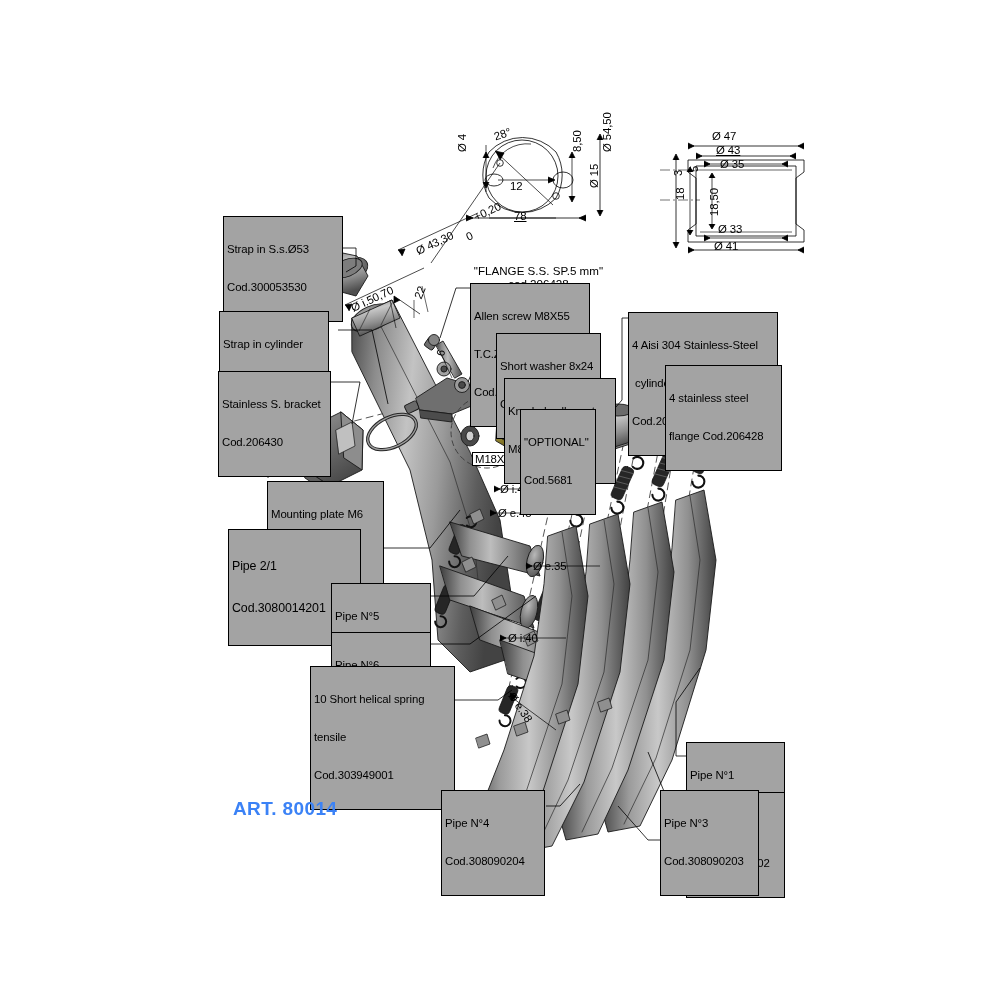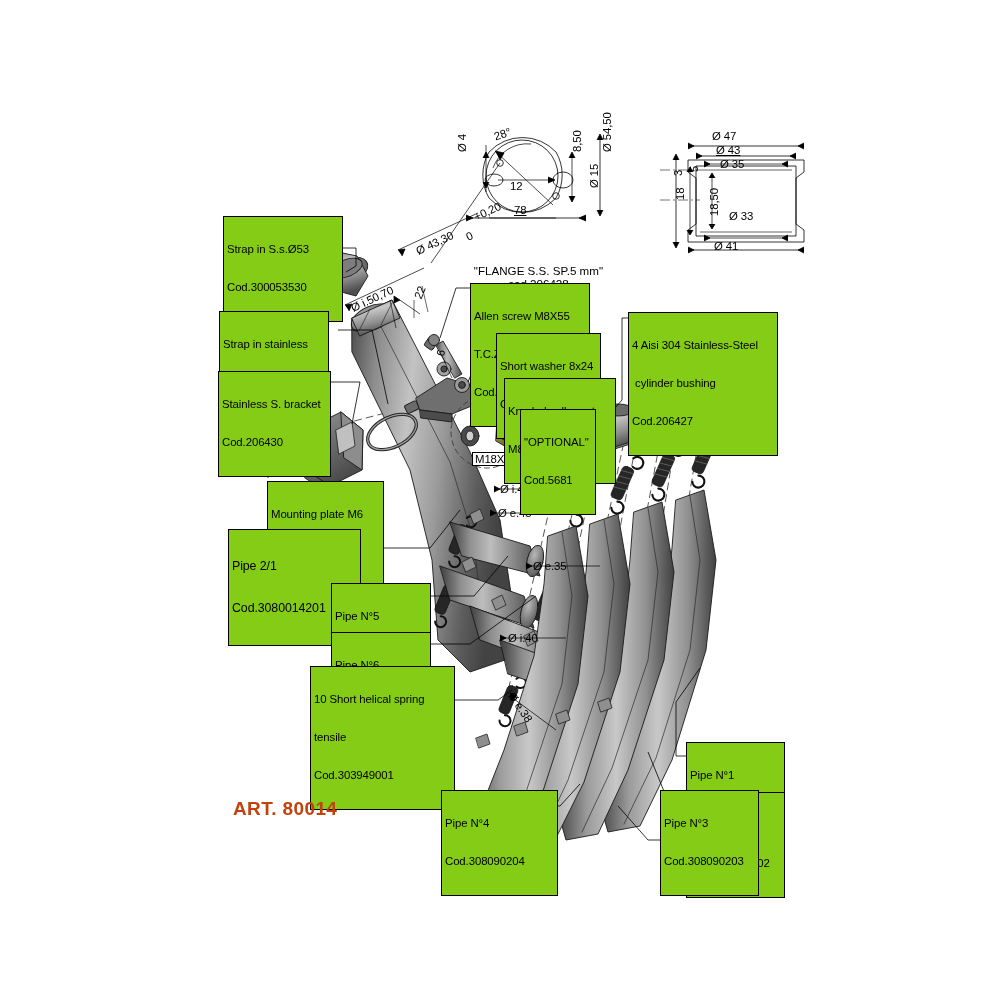--- a/index.html
+++ b/index.html
@@ -6,21 +6,21 @@
   html,body{margin:0;padding:0;background:#ffffff;}
   body{width:1000px;height:1000px;position:relative;overflow:hidden;
        font-family:"Liberation Sans", sans-serif;color:#000;}
   #stage{position:absolute;left:0;top:0;width:1000px;height:1000px;}
   svg.layer{position:absolute;left:0;top:0;width:1000px;height:1000px;overflow:visible;}
 
   
   .callout{
     position:absolute;
     border:1px solid #000;
-    background:#84cc16;
+    background:#a3a3a3;
     font-size:11.4px;
     line-height:12.6px;
     padding:1px 3px 2px 3px;
     white-space:pre;
     letter-spacing:-0.1px;
     box-sizing:border-box;
   }
   .callout span{display:block;}
 
   
@@ -32,21 +32,21 @@
     color:#000;
     letter-spacing:-0.1px;
   }
   .boxed{border:1px solid #000;background:#fff;padding:0 2px;}
 
   .artnum{
     position:absolute;
     font-weight:bold;
     font-size:19px;
     letter-spacing:0.4px;
-    color:#c2410c;
+    color:#3b82f6;
     text-align:right;
   }
   .cap{position:absolute;font-size:11.6px;line-height:13px;text-align:center;white-space:pre;}
 </style>
 </head>
 <body>
 
 <div id="stage">
 
   <svg class="layer" viewBox="0 0 1000 1000">
@@ -408,29 +408,29 @@
   </svg>
 
   <div class="cap" style="left:452px;top:251px;width:160px;">
     <span>"FLANGE S.S. SP.5 mm"</span>
     <span>cod.206428</span>
   </div>
 
   <div class="anno" style="left:456px;top:152px;transform:rotate(-90deg);transform-origin:left top;">Ø 4</div>
   <div class="anno" style="left:494px;top:128px;transform:rotate(-18deg);">28°</div>
   <div class="anno" style="left:510px;top:180px;">12</div>
-  <div class="anno" style="left:514px;top:204px;text-decoration:underline;">78</div>
+  <div class="anno" style="left:514px;top:210px;text-decoration:underline;">78</div>
   <div class="anno" style="left:571px;top:152px;transform:rotate(-90deg);transform-origin:left top;">8,50</div>
   <div class="anno" style="left:601px;top:152px;transform:rotate(-90deg);transform-origin:left top;">Ø 54,50</div>
   <div class="anno" style="left:588px;top:188px;transform:rotate(-90deg);transform-origin:left top;">Ø 15</div>
 
   <div class="anno" style="left:712px;top:130px;">Ø 47</div>
   <div class="anno" style="left:716px;top:144px;text-decoration:underline;">Ø 43</div>
   <div class="anno" style="left:720px;top:158px;">Ø 35</div>
-  <div class="anno" style="left:718px;top:210px;margin-left:11px;">Ø 33</div>
+  <div class="anno" style="left:718px;top:223px;">Ø 33</div>
   <div class="anno" style="left:714px;top:240px;">Ø 41</div>
   <div class="anno" style="left:672px;top:176px;transform:rotate(-90deg);transform-origin:left top;">3</div>
   <div class="anno" style="left:688px;top:172px;transform:rotate(-90deg);transform-origin:left top;">5</div>
   <div class="anno" style="left:674px;top:200px;transform:rotate(-90deg);transform-origin:left top;">18</div>
   <div class="anno" style="left:708px;top:216px;transform:rotate(-90deg);transform-origin:left top;">18,50</div>
 
   <div class="anno" style="left:414px;top:246px;transform:rotate(-25deg);transform-origin:left top;">Ø 43,30</div>
   <div class="anno" style="left:472px;top:212px;transform:rotate(-25deg);transform-origin:left top;">+0,20</div>
   <div class="anno" style="left:464px;top:232px;transform:rotate(-25deg);transform-origin:left top;">0</div>
   <div class="anno" style="left:349px;top:303px;transform:rotate(-25deg);transform-origin:left top;">Ø i.50,70</div>
@@ -443,21 +443,21 @@
   <div class="anno" style="left:533px;top:560px;">Ø e.35</div>
   <div class="anno" style="left:508px;top:632px;">Ø i.40</div>
   <div class="anno" style="left:516px;top:690px;transform:rotate(56deg);transform-origin:left top;">Ø e.38</div>
 
   <div class="callout" style="left:223px;top:216px;width:120px;">
     <span>Strap in S.s.Ø53</span>
     <span>Cod.300053530</span>
   </div>
 
   <div class="callout" style="left:219px;top:311px;width:110px;">
-    <span>Strap in stainless</span>
+    <span>Strap in cylinder</span>
     <span>steel  Ø 33/ Ø 50</span>
     <span>Cod.200610</span>
   </div>
 
   <div class="callout" style="left:218px;top:371px;width:113px;">
     <span>Stainless S. bracket</span>
     <span>Cod.206430</span>
   </div>
 
   <div class="callout" style="left:267px;top:481px;width:117px;">
@@ -490,20 +490,24 @@
     <span>"OPTIONAL"</span>
     <span>Cod.5681</span>
   </div>
 
   <div class="callout" style="left:628px;top:312px;width:150px;">
     <span>4 Aisi 304 Stainless-Steel</span>
     <span> cylinder bushing</span>
     <span>Cod.206427</span>
   </div>
 
+  <div class="callout" style="left:665px;top:365px;width:117px;">
+    <span>4 stainless steel</span>
+    <span>flange Cod.206428</span>
+  </div>
 
   <div class="callout" style="left:331px;top:583px;width:100px;">
     <span>Pipe N°5</span>
     <span>Cod.308090206</span>
   </div>
 
   <div class="callout" style="left:331px;top:632px;width:100px;">
     <span>Pipe N°6</span>
     <span>Cod.308090208</span>
   </div>
@@ -522,20 +526,20 @@
   <div class="callout" style="left:686px;top:792px;width:99px;">
     <span>Pipe N°2</span>
     <span>Cod.308090202</span>
   </div>
 
   <div class="callout" style="left:660px;top:790px;width:99px;">
     <span>Pipe N°3</span>
     <span>Cod.308090203</span>
   </div>
 
-  <div class="callout" style="left:441px;top:790px;width:117px;">
+  <div class="callout" style="left:441px;top:790px;width:104px;">
     <span>Pipe N°4</span>
     <span>Cod.308090204</span>
   </div>
 
   <div class="artnum" style="left:233px;top:798px;">ART. 80014</div>
 
 </div>
 
 </body></html>

